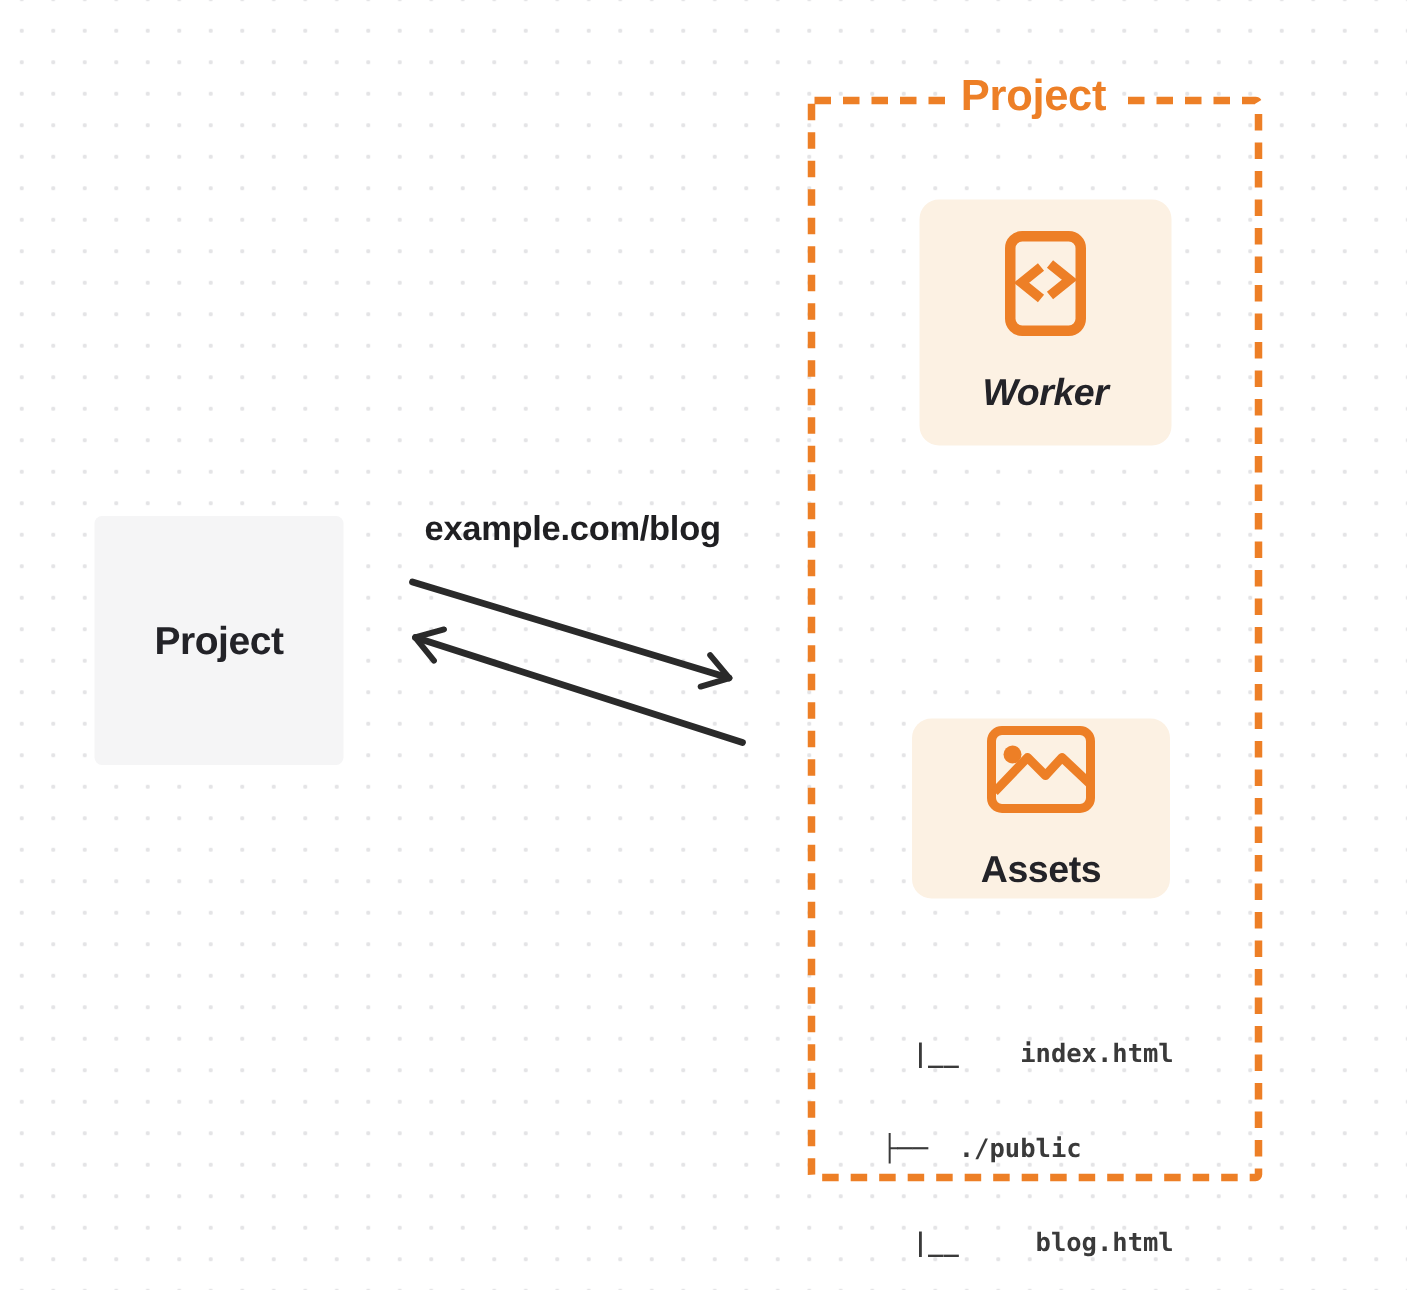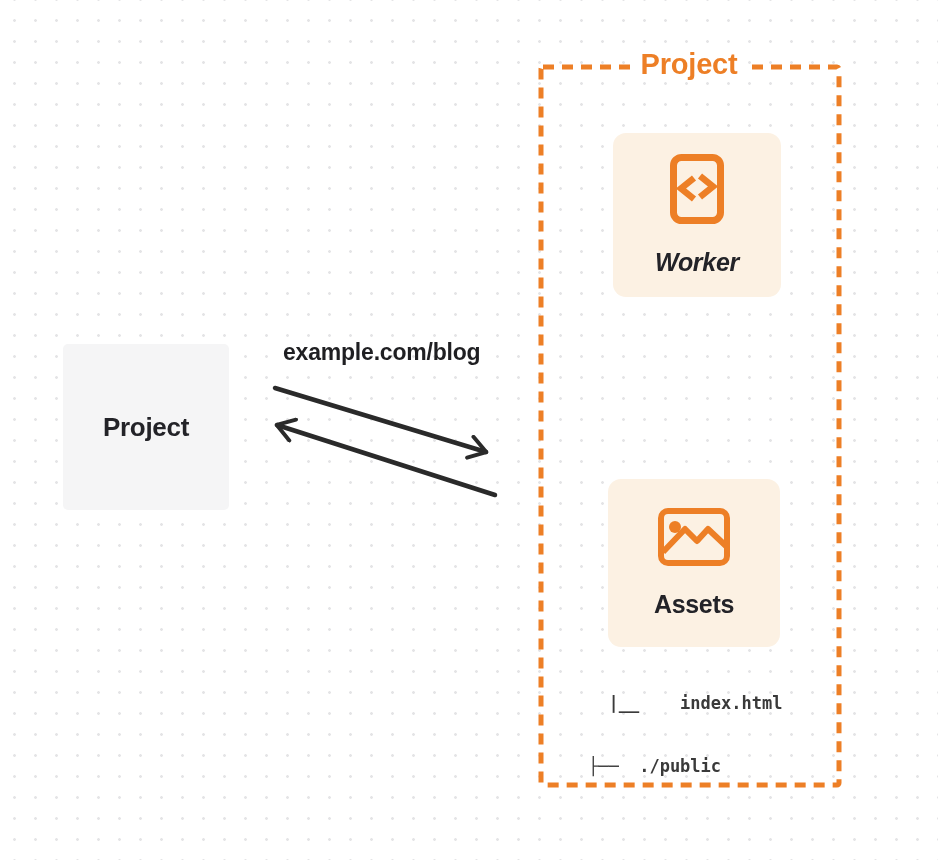--- a/index.html
+++ b/index.html
@@ -57,21 +57,21 @@
   }
 
   .card {
     position: absolute;
     background: #fcf1e3;
     border-radius: 13px;
     display: flex; flex-direction: column;
     align-items: center; justify-content: center;
   }
   .card.worker { left: 613px; top: 133px; width: 168px; height: 164px; gap: 24px; font-style: italic; }
-  .card.assets { left: 608px; top: 479px; width: 172px; height: 168px; gap: 24px; justify-content: center; }
+  .card.assets { left: 608px; top: 479px; width: 172px; height: 120px; gap: 24px; justify-content: center; }
   .card .label {
     font-size: 25px; font-weight: bold; color: #232328; letter-spacing: -0.3px;
     line-height: 28px;
   }
   .card .icon { display: block; }
 
   .file-tree {
     position: absolute;
     left: 588px; top: 651px;
     font-family: "DejaVu Sans Mono", monospace;
@@ -123,16 +123,17 @@
       <rect x="3" y="3" width="66" height="52" rx="7" fill="none" stroke="#ed7f26" stroke-width="6"></rect>
       <circle cx="17" cy="19" r="6" fill="#ed7f26"></circle>
       <polyline points="5,44 27,21 39,33 50,21 68,38" fill="none" stroke="#ed7f26" stroke-width="6" stroke-linecap="butt" stroke-linejoin="round"></polyline>
     </svg>
     <span class="label">Assets</span>
   </div>
 
   <div class="file-tree">
     <div>  |__    index.html</div>
     <div>├──  ./public</div>
+    <div>  |__     blog.html</div>
     
   </div>
 
 </div>
 
 </body></html>

